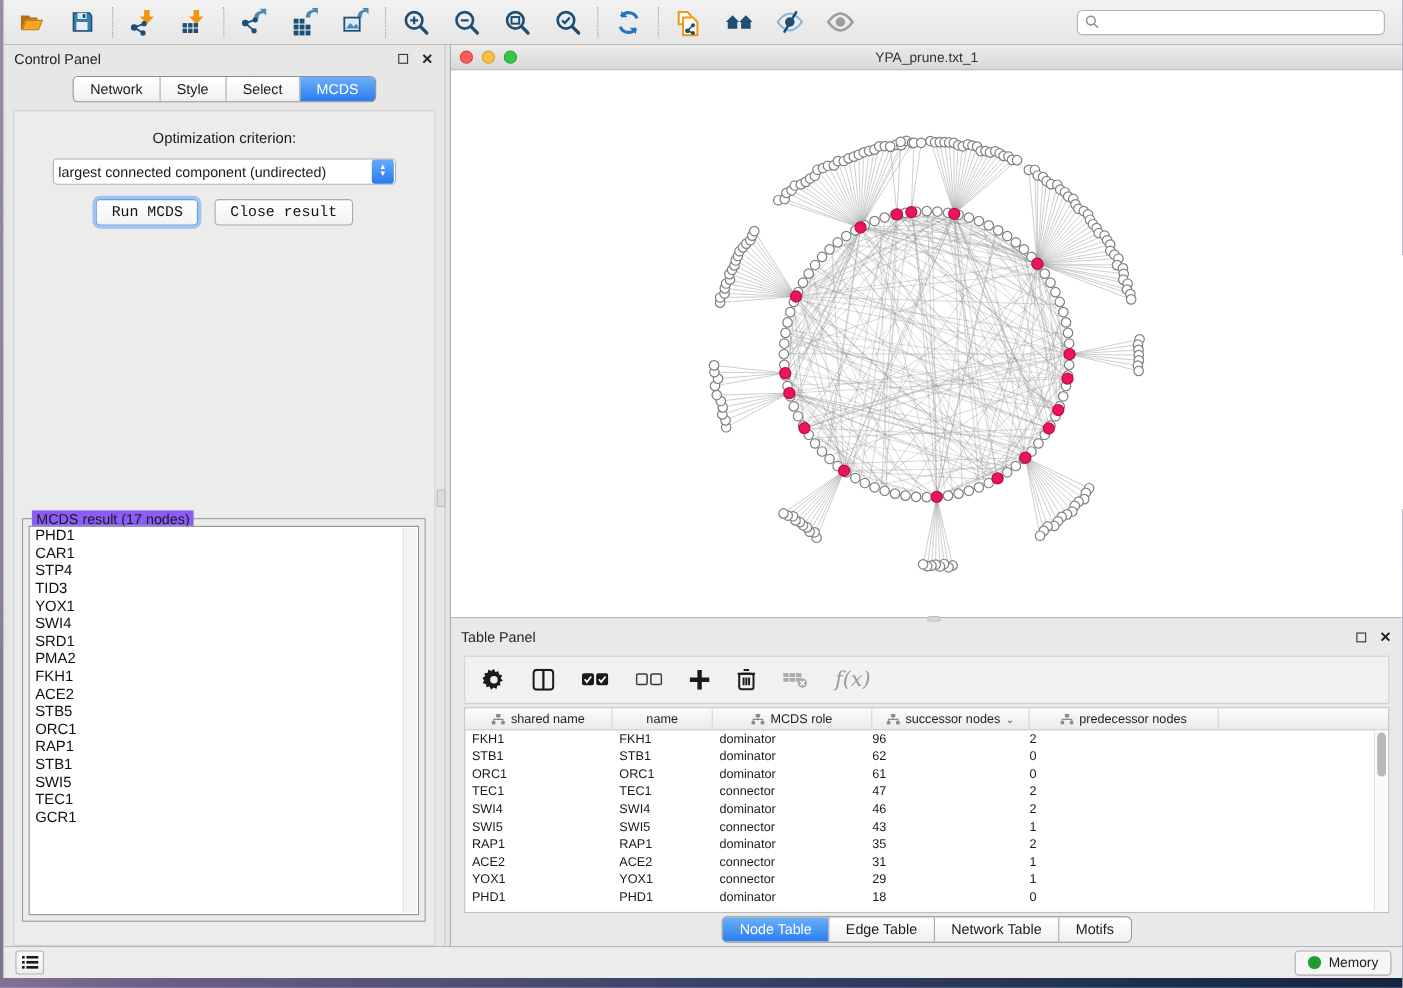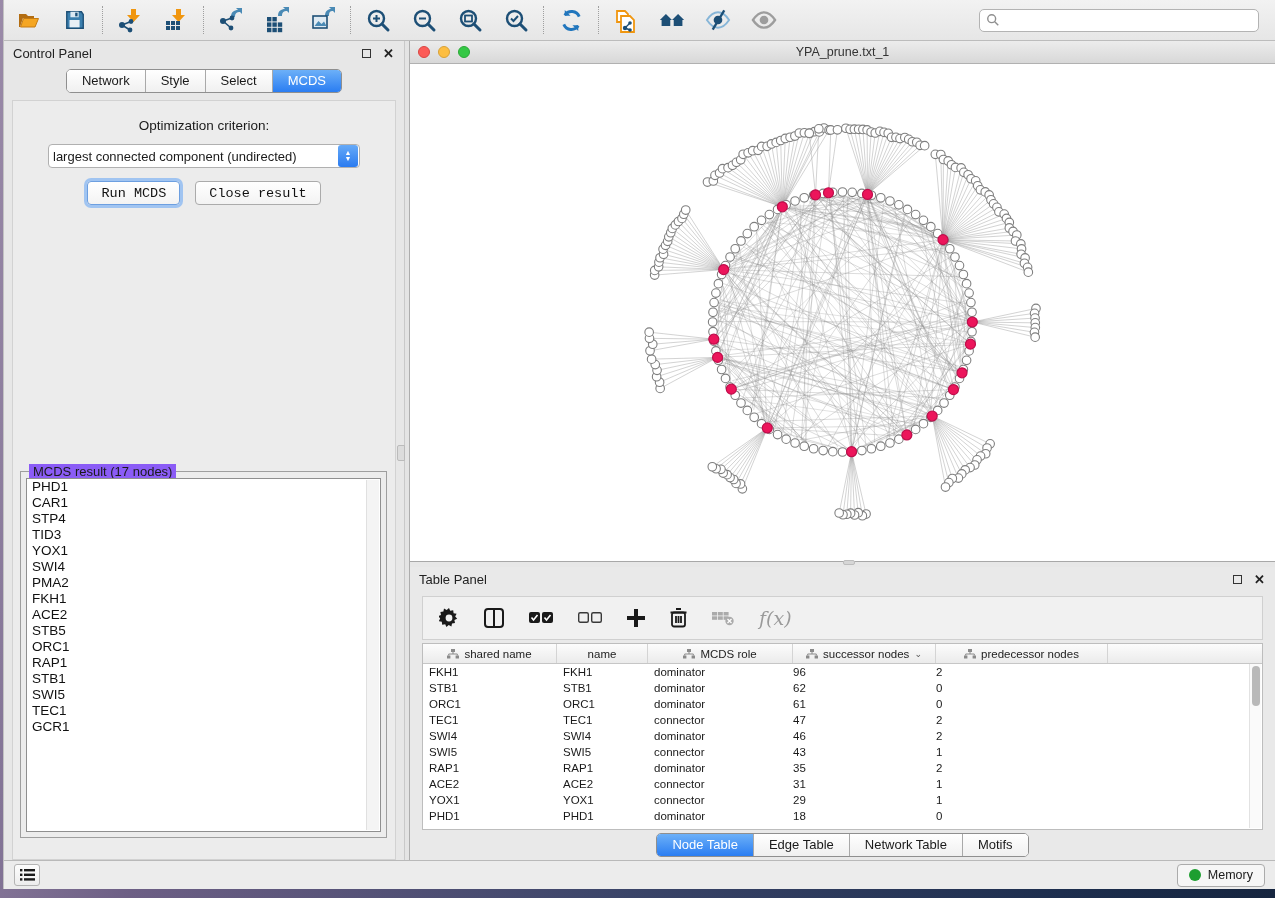--- a/index.html
+++ b/index.html
@@ -315,20 +315,21 @@
         <div class="result-group">
           <div class="result-title">MCDS result (17 nodes)</div>
           <div class="result-list" id="mcds-list">
             <div class="result-scroll"></div>
           <div class="mcds-item">PHD1</div>
               <div class="mcds-item">CAR1</div>
               <div class="mcds-item">STP4</div>
               <div class="mcds-item">TID3</div>
               <div class="mcds-item">YOX1</div>
               <div class="mcds-item">SWI4</div>
+              <div class="mcds-item">SRD1</div>
               <div class="mcds-item">PMA2</div>
               <div class="mcds-item">FKH1</div>
               <div class="mcds-item">ACE2</div>
               <div class="mcds-item">STB5</div>
               <div class="mcds-item">ORC1</div>
               <div class="mcds-item">RAP1</div>
               <div class="mcds-item">STB1</div>
               <div class="mcds-item">SWI5</div>
               <div class="mcds-item">TEC1</div>
               <div class="mcds-item">GCR1</div>

